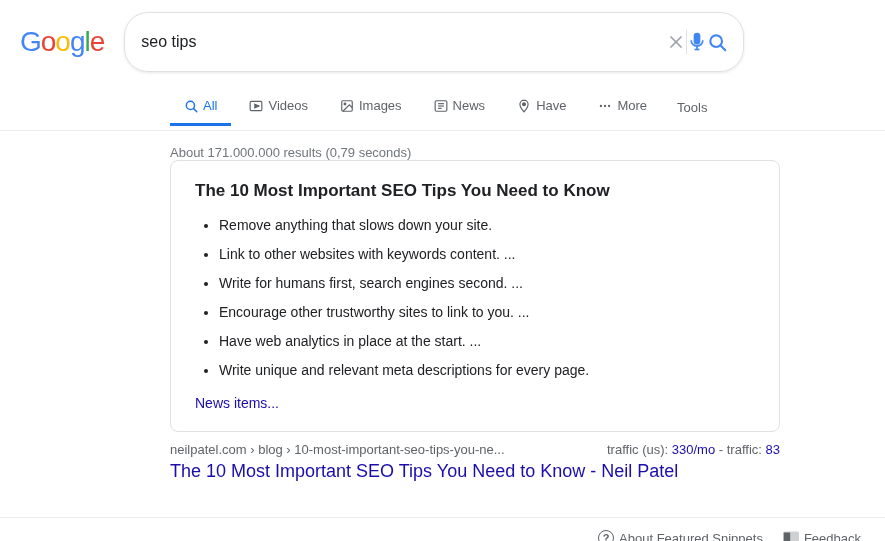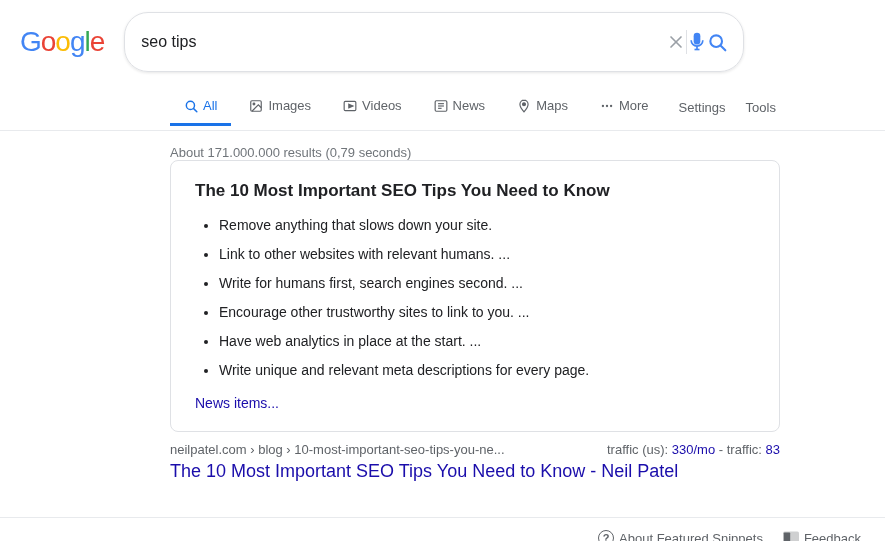--- a/index.html
+++ b/index.html
@@ -125,36 +125,36 @@
         <circle cx="11" cy="11" r="7" fill="none" stroke="#1a73e8" stroke-width="2.5"></circle>
         <line x1="16.5" y1="16.5" x2="22" y2="22" stroke="#1a73e8" stroke-width="2.5" stroke-linecap="round"></line>
       </svg>
     </span>
     <span>All</span>
   </div>
 
   <div class="nav-tab">
     <span class="tab-icon">
       <svg width="14" height="14" viewBox="0 0 24 24" fill="none" stroke="#5f6368" stroke-width="2">
+        <rect x="2" y="4" width="20" height="16" rx="2"></rect>
+        <polygon points="10,9 17,12 10,15" fill="#5f6368"></polygon>
+      </svg>
+    </span>
+    <span>Videos</span>
+  </div>
+
+  <div class="nav-tab">
+    <span class="tab-icon">
+      <svg width="14" height="14" viewBox="0 0 24 24" fill="none" stroke="#5f6368" stroke-width="2">
         <rect x="3" y="3" width="18" height="18" rx="2"></rect>
         <circle cx="8.5" cy="8.5" r="1.5" fill="#5f6368"></circle>
         <polyline points="21,15 16,10 5,21"></polyline>
       </svg>
     </span>
     <span>Images</span>
-  </div>
-
-  <div class="nav-tab">
-    <span class="tab-icon">
-      <svg width="14" height="14" viewBox="0 0 24 24" fill="none" stroke="#5f6368" stroke-width="2">
-        <rect x="2" y="4" width="20" height="16" rx="2"></rect>
-        <polygon points="10,9 17,12 10,15" fill="#5f6368"></polygon>
-      </svg>
-    </span>
-    <span>Videos</span>
   </div>
 
   <div class="nav-tab">
     <span class="tab-icon">
       <svg width="14" height="14" viewBox="0 0 24 24" fill="none" stroke="#5f6368" stroke-width="2">
         <rect x="2" y="3" width="20" height="18" rx="2"></rect>
         <line x1="7" y1="8" x2="17" y2="8"></line>
         <line x1="7" y1="12" x2="17" y2="12"></line>
         <line x1="7" y1="16" x2="13" y2="16"></line>
       </svg>
@@ -162,47 +162,46 @@
     <span>News</span>
   </div>
 
   <div class="nav-tab">
     <span class="tab-icon">
       <svg width="14" height="14" viewBox="0 0 24 24" fill="none" stroke="#5f6368" stroke-width="2">
         <path d="M12 2C8.13 2 5 5.13 5 9c0 5.25 7 13 7 13s7-7.75 7-13c0-3.87-3.13-7-7-7z"></path>
         <circle cx="12" cy="9" r="2.5" fill="#5f6368"></circle>
       </svg>
     </span>
-    <span>Maps</span>
+    <span>Have</span>
   </div>
 
   <div class="nav-tab">
     <span class="tab-icon">
       <svg width="14" height="14" viewBox="0 0 24 24" fill="#5f6368">
         <circle cx="5" cy="12" r="2"></circle>
           <circle cx="12" cy="12" r="2"></circle>
           <circle cx="19" cy="12" r="2"></circle>
       </svg>
     </span>
     <span>More</span>
   </div>
 
   <div style="flex:1"></div>
-  <div class="nav-tab-settings">Settings</div>
   <div class="nav-tab-tools">Tools</div>
 </nav>
 
 <div class="results-area">
   <div class="results-count">About 171.000.000 results (0,79 seconds)</div>
 
   <div class="featured-snippet">
     <div class="snippet-title">The 10 Most Important SEO Tips You Need to Know</div>
     <ul class="snippet-list">
       <li>Remove anything that slows down your site.</li>
-      <li>Link to other websites with relevant humans. ...</li>
+      <li>Link to other websites with keywords content. ...</li>
       <li>Write for humans first, search engines second. ...</li>
       <li>Encourage other trustworthy sites to link to you. ...</li>
       <li>Have web analytics in place at the start. ...</li>
       <li>Write unique and relevant meta descriptions for every page.</li>
     </ul>
     <a class="more-items-link" href="#">News items...</a>
   </div>
 
   <div class="search-result">
     <div class="result-url-line">

